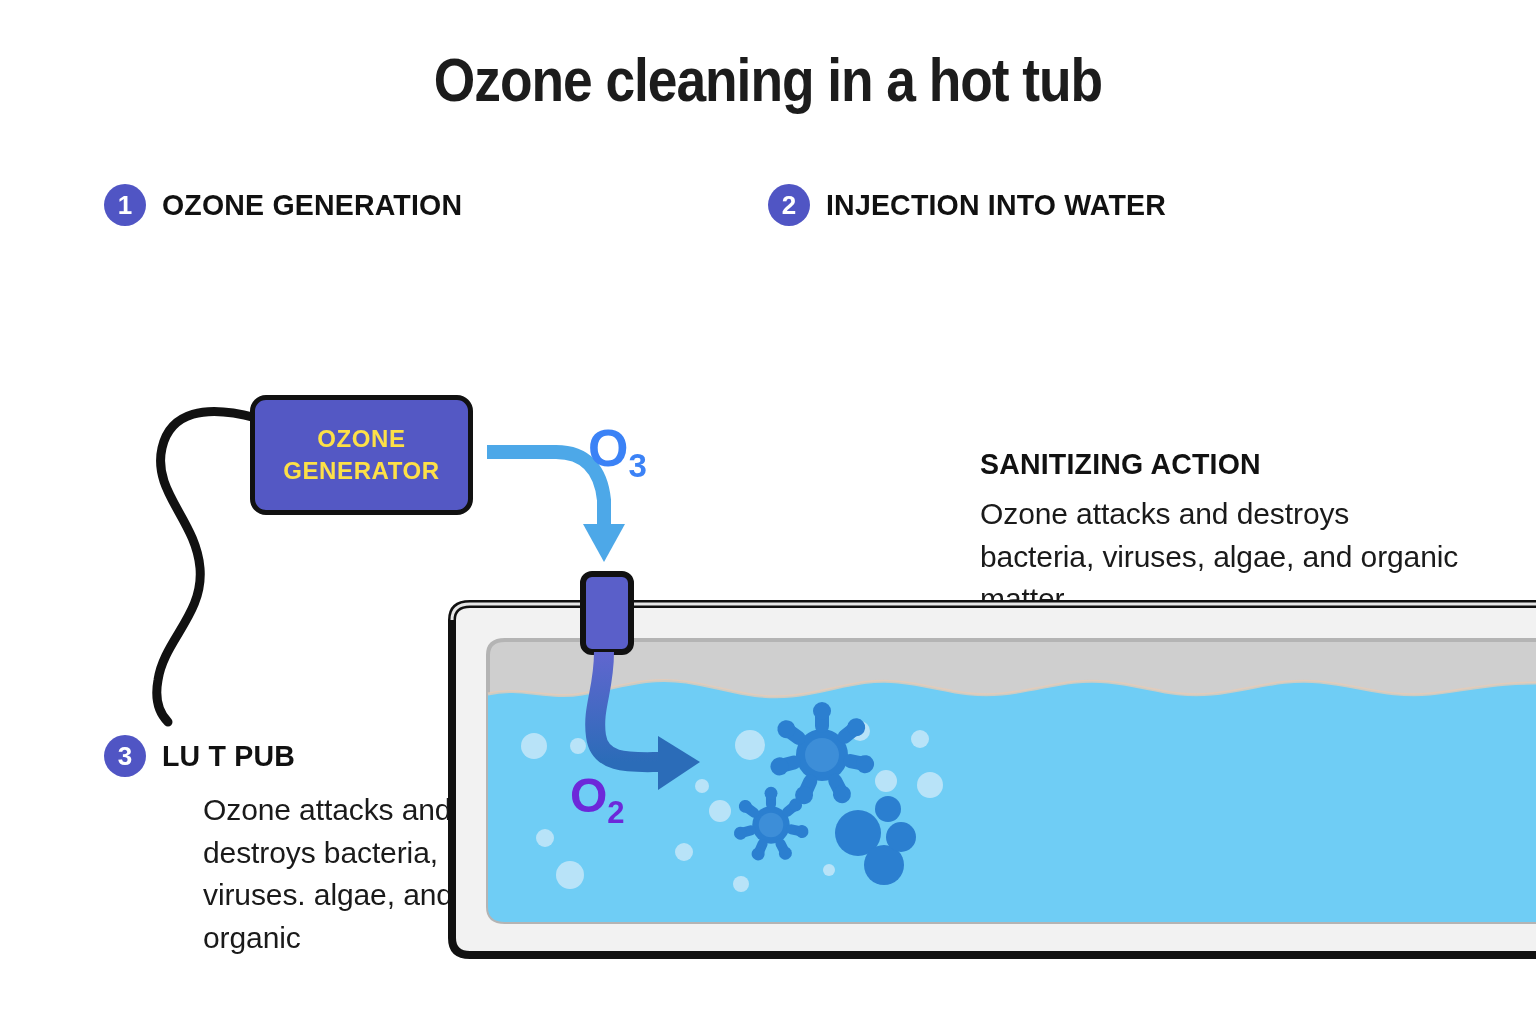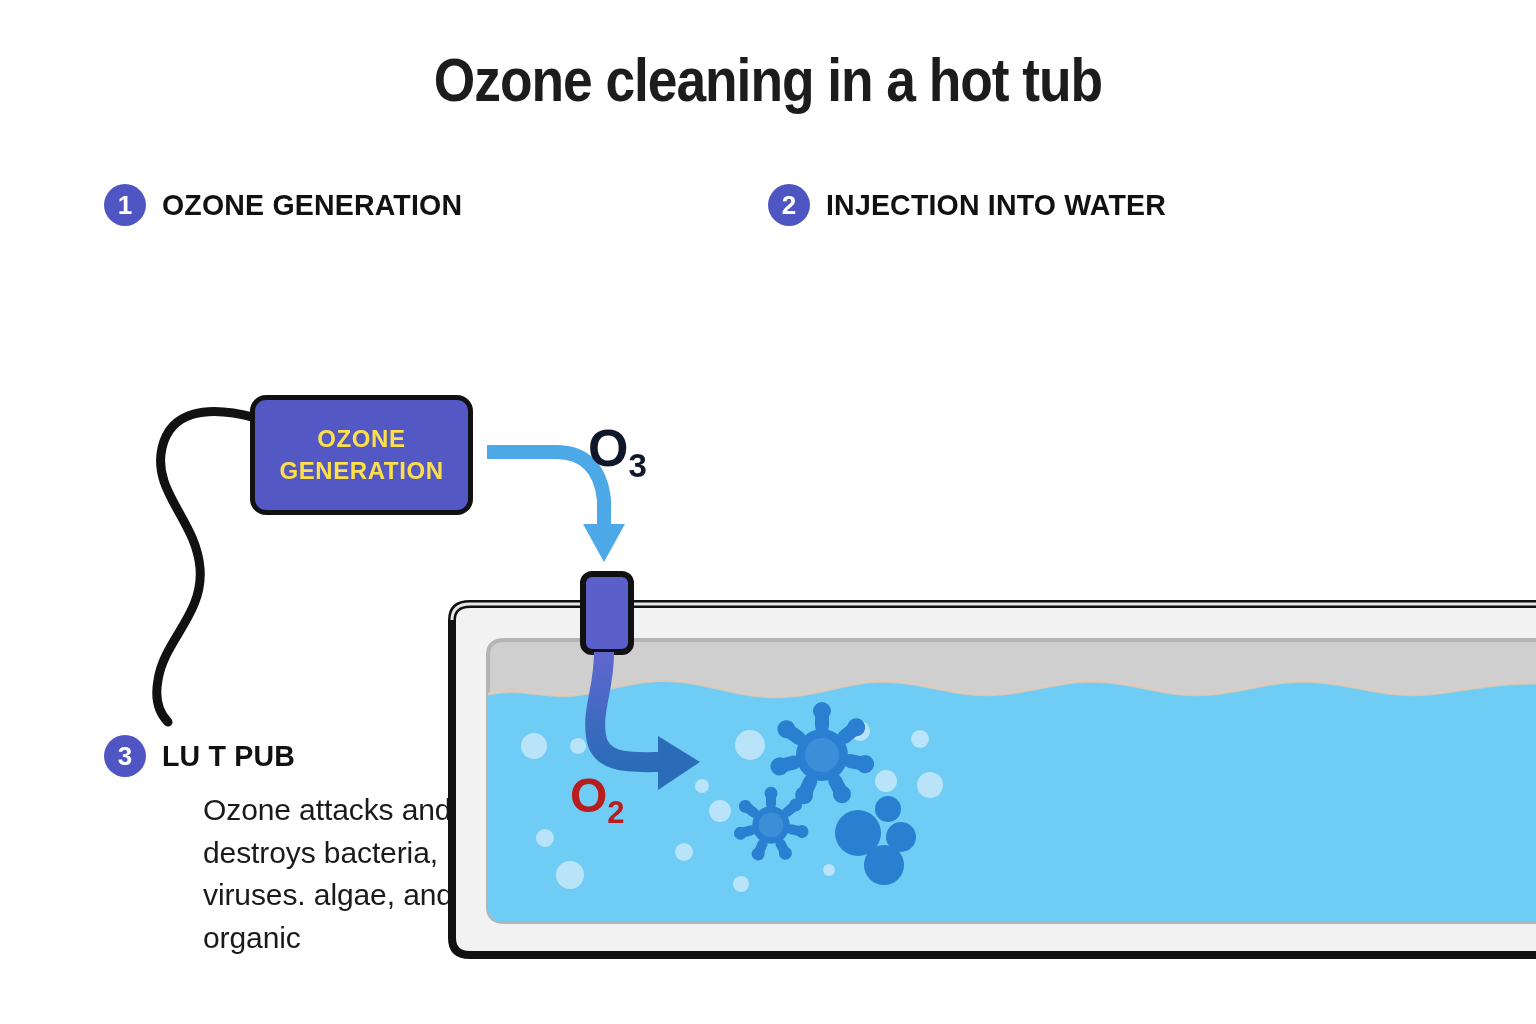--- a/index.html
+++ b/index.html
@@ -110,31 +110,31 @@
     left: 0; top: 0;
     width: 1536px; height: 1024px;
     pointer-events: none;
   }
 
   .o3-label {
     position: absolute;
     left: 588px; top: 418px;
     font-size: 52px;
     font-weight: 700;
-    color: #0f172a;
+    color: #3b82f6;
     letter-spacing: 0px;
   }
   .o3-label sub { font-size: 33px; }
 
   .o2-label {
     position: absolute;
     left: 570px; top: 768px;
     font-size: 48px;
     font-weight: 700;
-    color: #b91c1c;
+    color: #6d28d9;
     letter-spacing: 0px;
   }
   .o2-label sub { font-size: 31px; }
 </style>
 </head>
 <body>
 
 <div id="root">
 
   <div class="title">Ozone cleaning in a hot tub</div>
@@ -146,20 +146,26 @@
     </div>
   </div>
 
   <div class="step" id="step2">
     <div class="step-head">
       <div class="badge">2</div>
       <div class="step-title">INJECTION INTO WATER</div>
     </div>
   </div>
 
+  <div class="step" id="stepS">
+    <div class="step-head">
+      <div class="step-title">SANITIZING ACTION</div>
+    </div>
+    <div class="step-body">Ozone attacks and destroys bacteria, viruses, algae, and organic matter</div>
+  </div>
 
   <div class="step" id="step3">
     <div class="step-head">
       <div class="badge">3</div>
       <div class="step-title">LU T PUB</div>
     </div>
     <div class="step-body">Ozone attacks and destroys bacteria, viruses. algae, and organic</div>
   </div>
 
   <div class="step" id="step4">
@@ -325,20 +331,20 @@
       <g>
         <path d="M604,652 C604,690 592,708 596,736 C600,766 634,762 662,762" fill="none" stroke="url(#injGrad)" stroke-width="20" stroke-linecap="butt"></path>
         <path d="M658,736 L658,790 L700,762 Z" fill="#2b6cb8"></path>
       </g>
 
     </g>
   </svg>
 
   <div class="gen-box">
     <span>OZONE</span>
-    <span>GENERATION</span>
+    <span>GENERATOR</span>
   </div>
 
   <div class="o3-label"><span>O</span><sub>3</sub></div>
 
   <div class="o2-label"><span>O</span><sub>2</sub></div>
 
 </div>
 
 </body></html>

